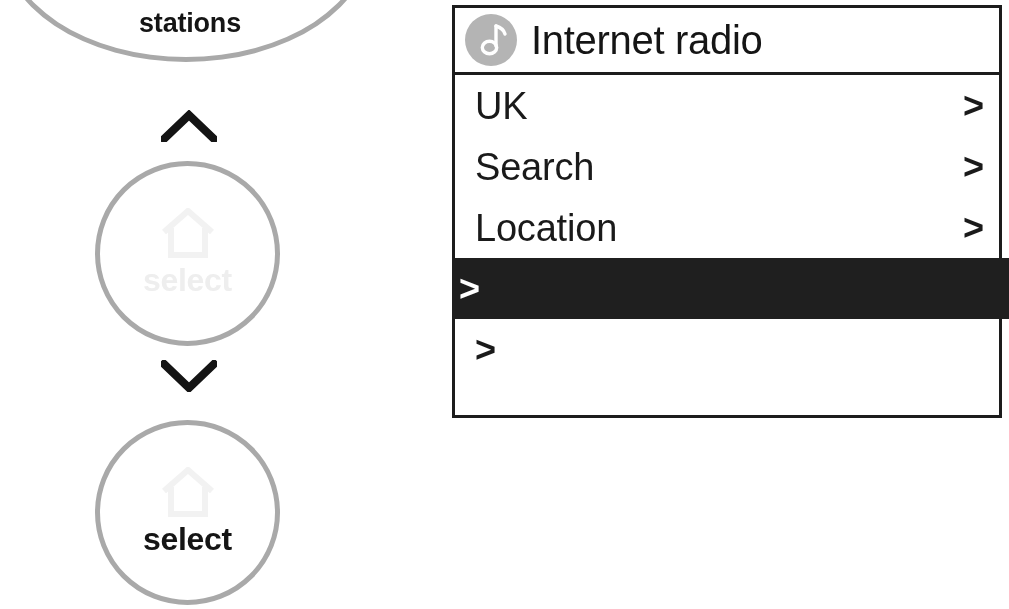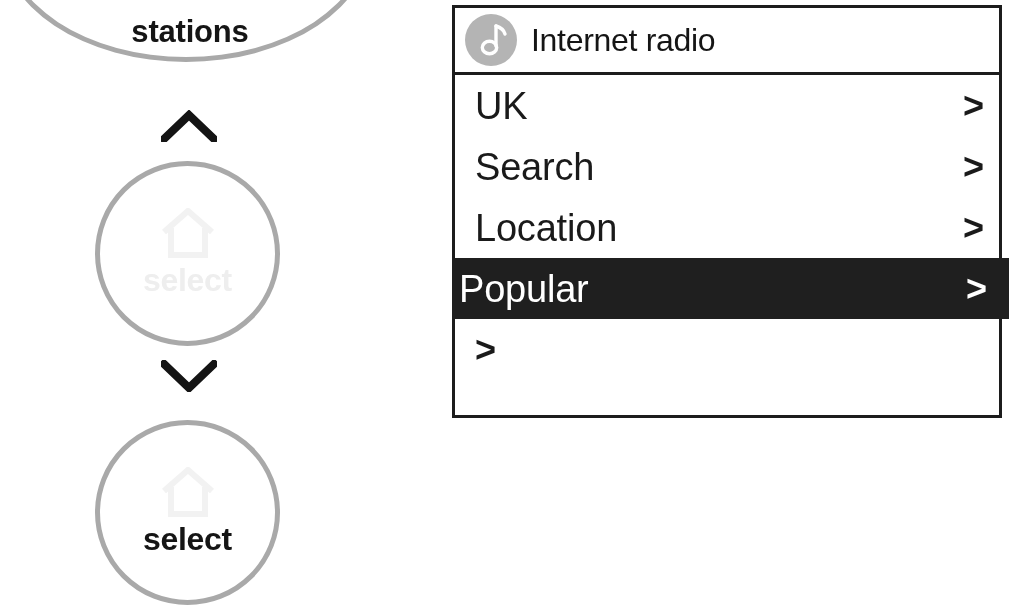--- a/index.html
+++ b/index.html
@@ -30,24 +30,24 @@
     width: 372px;
     height: 248px;
     border: 5px solid #a9a9a9;
     border-radius: 50%;
     box-sizing: border-box;
   }
 
   .knob-label-stations {
     position: absolute;
     left: 0;
-    top: 14px;
+    top: 8px;
     width: 380px;
     text-align: center;
-    font-size: 31px;
+    font-size: 27px;
     font-weight: bold;
     color: #151515;
     letter-spacing: -0.2px;
   }
 
   .chevron {
     position: absolute;
     width: 56px;
     height: 32px;
   }
@@ -118,21 +118,21 @@
     background: #b4b4b4;
     display: flex;
     align-items: center;
     justify-content: center;
     flex: none;
   }
   #source-icon-badge svg { display: block; }
 
   #screen-title {
     margin-left: 14px;
-    font-size: 32px;
+    font-size: 40px;
     color: #151515;
     line-height: 1;
     letter-spacing: -0.3px;
     white-space: nowrap;
   }
 
   #menu-list {
     position: relative;
   }
 
@@ -246,21 +246,20 @@
       <span class="row-label">Location</span>
       <span class="row-chevron">&gt;</span>
     </div>
 
     <div class="menu-row spacer-after-selected">
       <span class="row-label">Popular</span>
       <span class="row-chevron">&gt;</span>
     </div>
 
     <div class="menu-row selected" style="top:183px">
-      <span class="row-label">Popular</span>
       <span class="row-chevron">&gt;</span>
     </div>
 
     <div class="menu-row">
       <span class="row-chevron">&gt;</span>
     </div>
 
   </div>
 
 </div>

